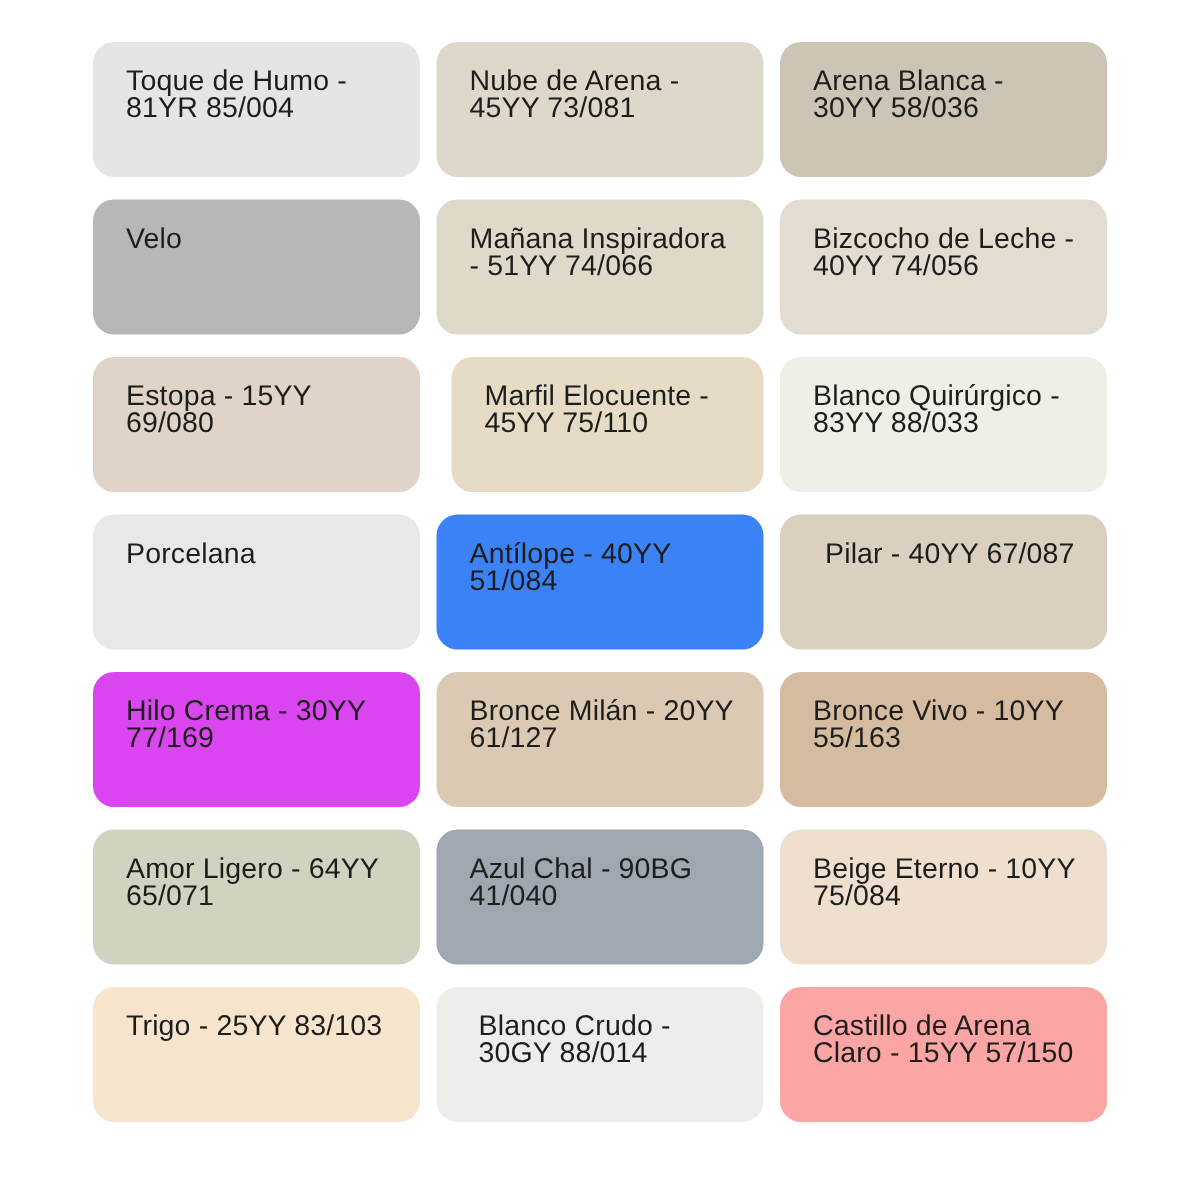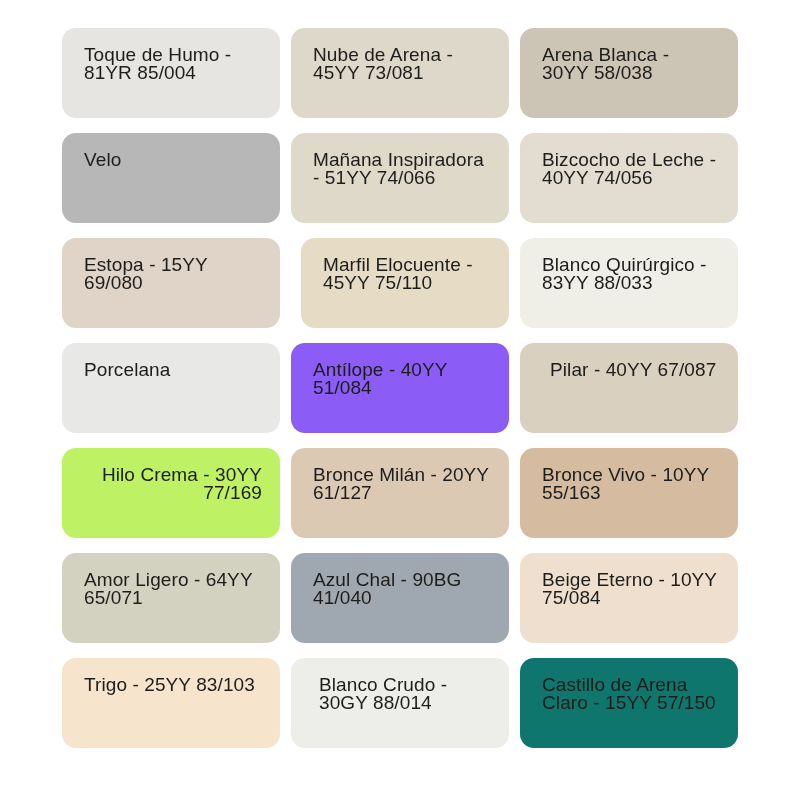--- a/index.html
+++ b/index.html
@@ -52,21 +52,21 @@
 
 <div class="palette-board">
   <div class="swatch-grid">
       <div class="swatch-card" style="background: rgb(231, 229, 226);">
         <span class="swatch-label">Toque de Humo - 81YR 85/004</span>
       </div>
       <div class="swatch-card" style="background: rgb(222, 216, 202);">
         <span class="swatch-label">Nube de Arena - 45YY 73/081</span>
       </div>
       <div class="swatch-card" style="background: rgb(204, 196, 181);">
-        <span class="swatch-label">Arena Blanca - 30YY 58/038</span>
+        <span class="swatch-label">Arena Blanca - 30YY 58/036</span>
       </div>
       <div class="swatch-card" style="background: rgb(183, 183, 183);">
         <span class="swatch-label">Velo</span>
       </div>
       <div class="swatch-card" style="background: rgb(223, 217, 201);">
         <span class="swatch-label">Mañana Inspiradora - 51YY 74/066</span>
       </div>
       <div class="swatch-card" style="background: rgb(226, 220, 209);">
         <span class="swatch-label">Bizcocho de Leche - 40YY 74/056</span>
       </div>
@@ -75,27 +75,27 @@
       </div>
       <div class="swatch-card" style="background: rgb(230, 220, 198); margin-left: 10px;">
         <span class="swatch-label">Marfil Elocuente - 45YY 75/110</span>
       </div>
       <div class="swatch-card" style="background: rgb(239, 238, 231);">
         <span class="swatch-label">Blanco Quirúrgico - 83YY 88/033</span>
       </div>
       <div class="swatch-card" style="background: rgb(232, 232, 230);">
         <span class="swatch-label">Porcelana</span>
       </div>
-      <div class="swatch-card" style="background: #8b5cf6;">
+      <div class="swatch-card" style="background: #3b82f6;">
         <span class="swatch-label">Antílope - 40YY 51/084</span>
       </div>
       <div class="swatch-card" style="background: rgb(218, 208, 191); padding-left: 30px;">
         <span class="swatch-label">Pilar - 40YY 67/087</span>
       </div>
-      <div class="swatch-card" style="background: #bef264; text-align: right;">
+      <div class="swatch-card" style="background: #d946ef;">
         <span class="swatch-label">Hilo Crema - 30YY 77/169</span>
       </div>
       <div class="swatch-card" style="background: rgb(220, 201, 180);">
         <span class="swatch-label">Bronce Milán - 20YY 61/127</span>
       </div>
       <div class="swatch-card" style="background: rgb(213, 187, 159);">
         <span class="swatch-label">Bronce Vivo - 10YY 55/163</span>
       </div>
       <div class="swatch-card" style="background: rgb(211, 210, 193);">
         <span class="swatch-label">Amor Ligero - 64YY 65/071</span>
@@ -105,17 +105,17 @@
       </div>
       <div class="swatch-card" style="background: rgb(239, 223, 206);">
         <span class="swatch-label">Beige Eterno - 10YY 75/084</span>
       </div>
       <div class="swatch-card" style="background: rgb(247, 228, 205);">
         <span class="swatch-label">Trigo - 25YY 83/103</span>
       </div>
       <div class="swatch-card" style="background: rgb(237, 237, 233); padding-left: 28px;">
         <span class="swatch-label">Blanco Crudo - 30GY 88/014</span>
       </div>
-      <div class="swatch-card" style="background: #0f766e;">
+      <div class="swatch-card" style="background: #fca5a5;">
         <span class="swatch-label">Castillo de Arena Claro - 15YY 57/150</span>
       </div>
     </div>
 </div>
 
 </body></html>

